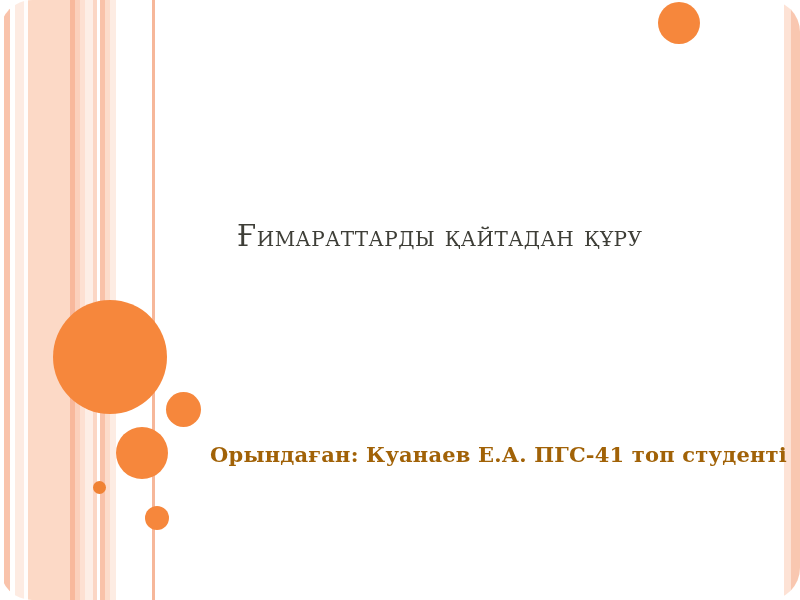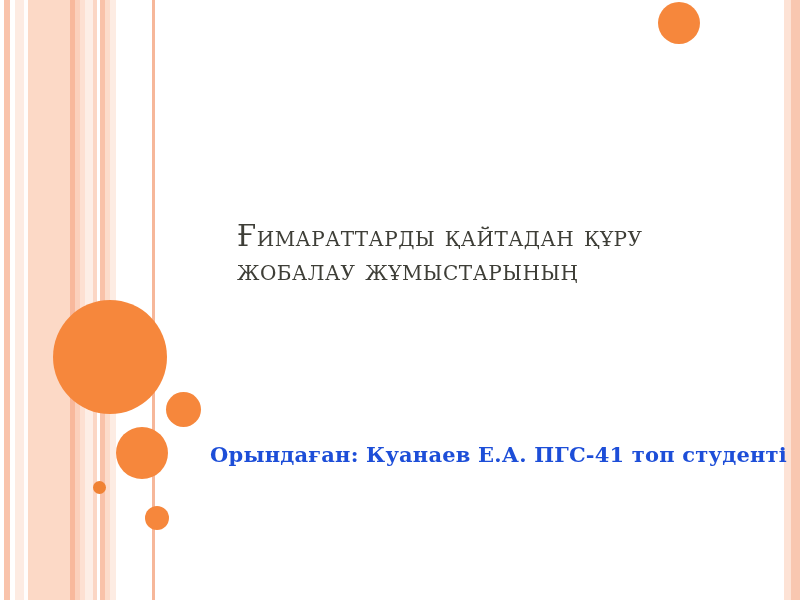--- a/index.html
+++ b/index.html
@@ -7,20 +7,21 @@
     padding: 0;
     background: #ffffff;
     font-family: "DejaVu Serif", "Liberation Serif", serif;
   }
   .slide {
     position: relative;
     width: 800px;
     height: 600px;
     background: #ffffff;
     overflow: hidden;
+    border-radius: 32px;
   }
   
   .stripes-left {
     position: absolute;
     left: 0; top: 0; bottom: 0;
     width: 160px;
     background: linear-gradient(to right,
       #ffffff 0px, #ffffff 4px,
       #f9c3ab 4px, #f9c3ab 10px,
       #ffffff 10px, #ffffff 15px,
@@ -71,21 +72,21 @@
     line-height: 34px;
     font-variant: small-caps;
     letter-spacing: 0.5px;
   }
   .title-line { white-space: nowrap; }
 
   .subtitle {
     position: absolute;
     left: 210px;
     top: 442px;
-    color: #1d4ed8;
+    color: #a16207;
     font-size: 21px;
     font-weight: bold;
     letter-spacing: 0.2px;
     white-space: nowrap;
   }
 </style>
 </head>
 <body>
 
 <div class="slide">
@@ -95,18 +96,17 @@
 
   <div class="circle circle-top-right"></div>
   <div class="circle circle-large"></div>
   <div class="circle circle-mid-right"></div>
   <div class="circle circle-medium"></div>
   <div class="circle circle-dot"></div>
   <div class="circle circle-small-bot"></div>
 
   <div class="title-block">
     <div class="title-line">Ғимараттарды қайтадан құру</div>
-    <div class="title-line">жобалау жұмыстарының</div>
   </div>
 
   <div class="subtitle">Орындаған: Куанаев Е.А. ПГС-41 топ студенті</div>
 
 </div>
 
 </body></html>

